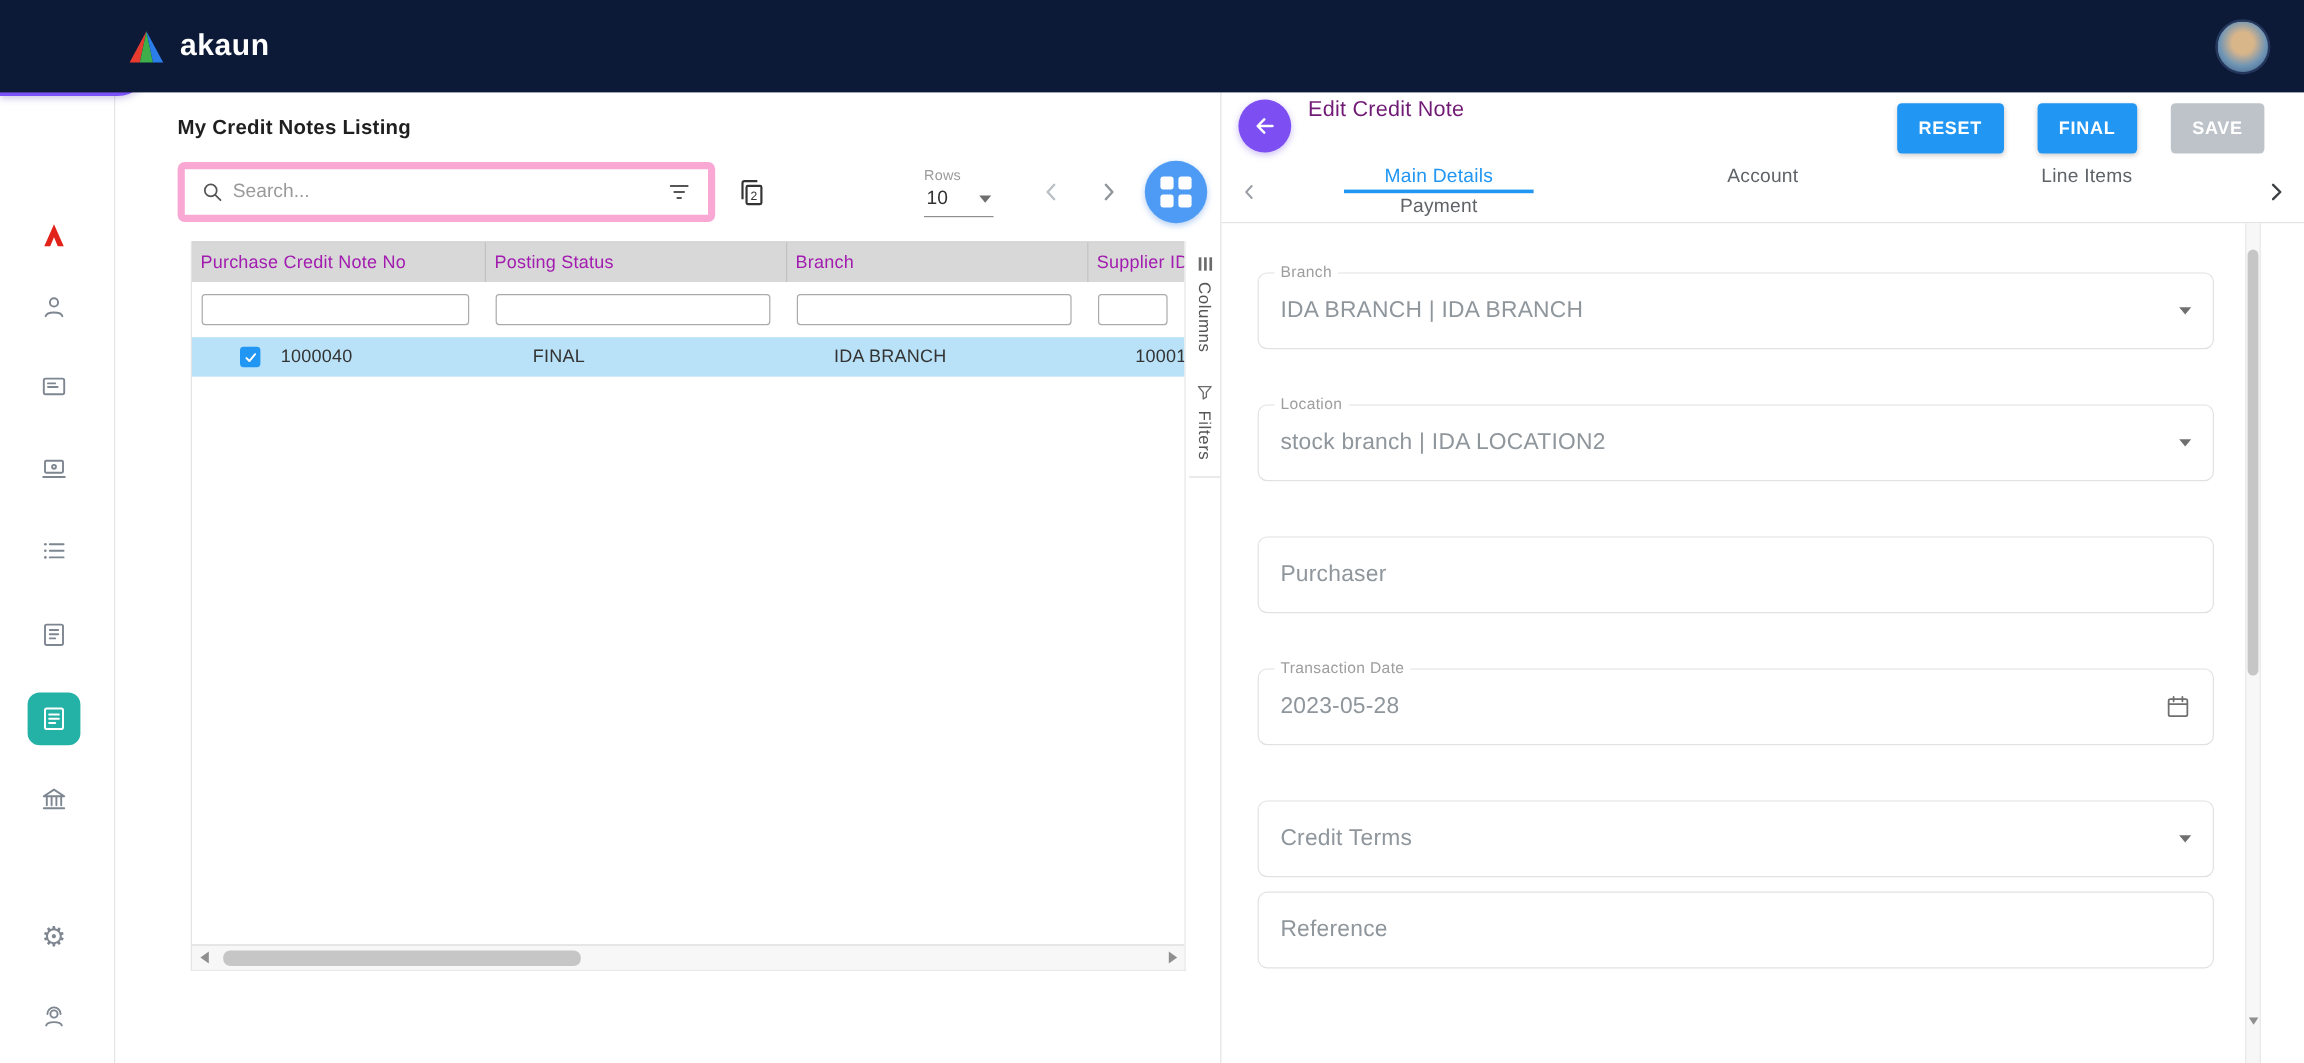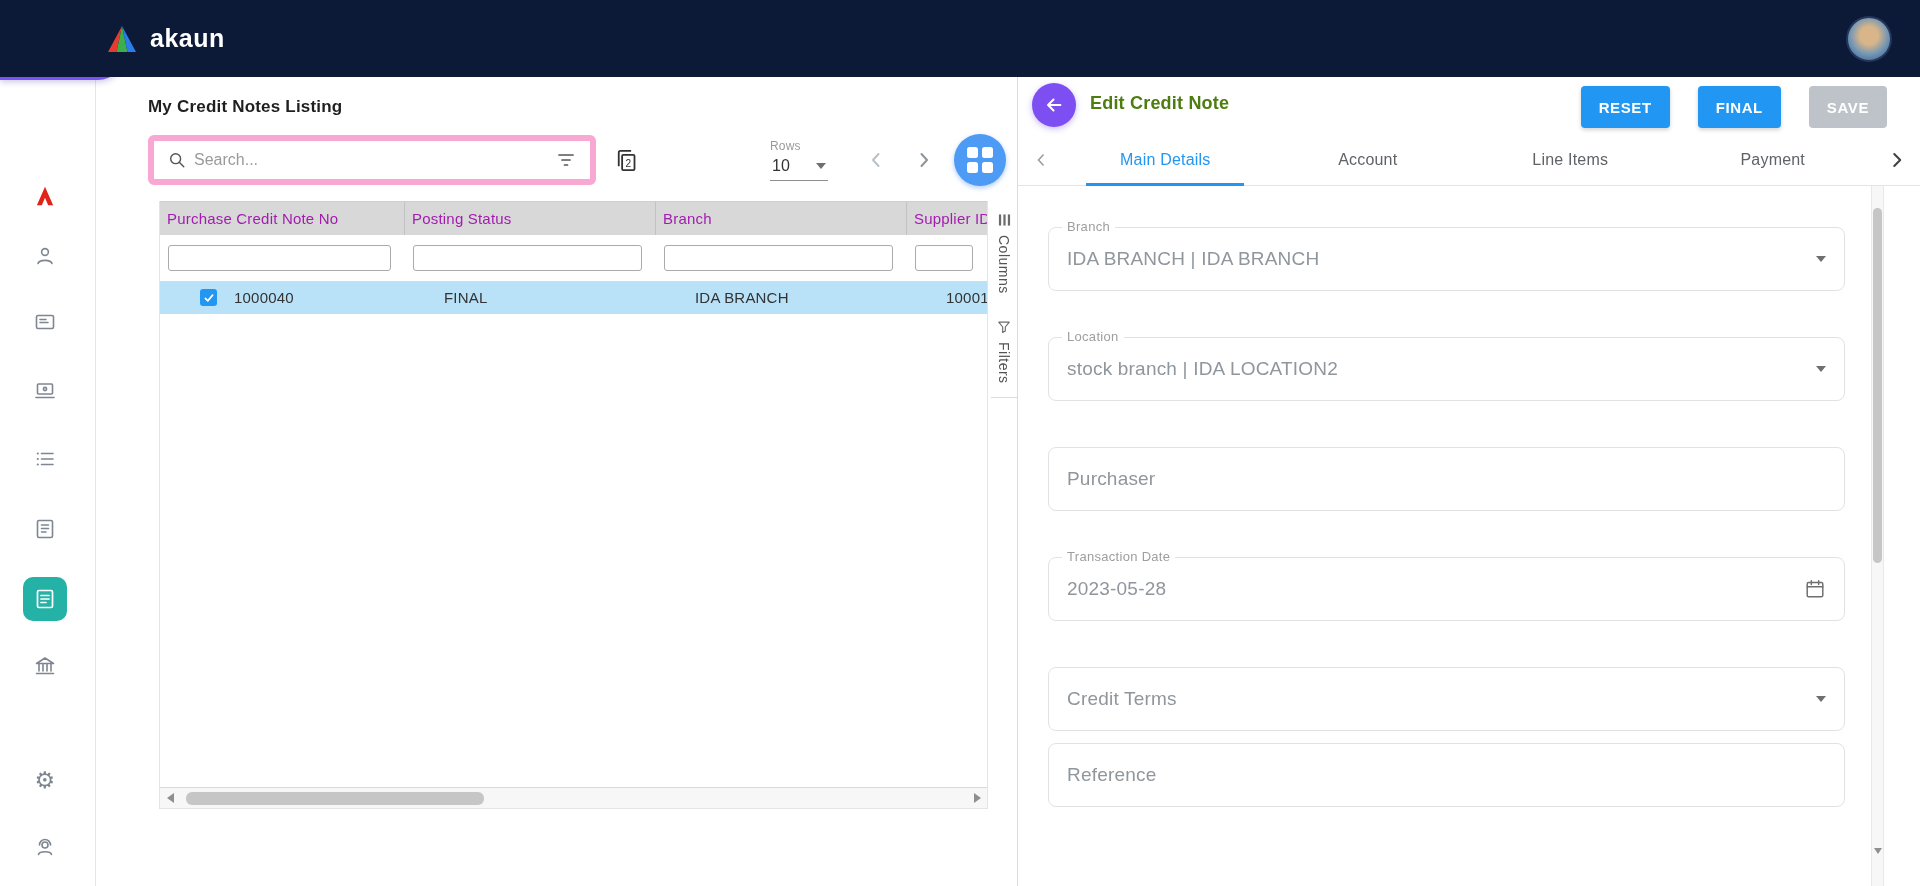--- a/index.html
+++ b/index.html
@@ -87,31 +87,31 @@
   .strip-tool + .strip-tool { border-top:none; }
   .strip { border-bottom:1px solid #dcdcdc; }
   .vtext { writing-mode:vertical-rl; font-size:14px; color:#555; letter-spacing:.5px; }
 
   
   .editor { position:absolute; top:77px; left:1018px; width:902px; height:809px; background:#fff; }
   .ed-head { position:relative; height:58px; }
   .back-btn { position:absolute; left:14px; top:6px; width:44px; height:44px; border-radius:50%; border:none;
               background:#7d4ff2; display:flex; align-items:center; justify-content:center; cursor:pointer;
               box-shadow:0 2px 6px rgba(100,60,220,.35); }
-  .ed-title { position:absolute; left:72px; top:16px; font-size:18px; color:#4d7c0f; font-weight:700; }
+  .ed-title { position:absolute; left:72px; top:4px; font-size:18px; color:#701a75; font-weight:400; }
   .ed-actions { position:absolute; right:33px; top:9px; display:flex; gap:28px; }
   .btn { height:42px; padding:0 18px; border:none; border-radius:4px; background:#2196f3; color:#fff;
          font-size:15px; font-weight:600; letter-spacing:.6px; cursor:pointer;
          font-family:"Liberation Sans","DejaVu Sans",sans-serif; box-shadow:0 2px 4px rgba(0,0,0,.18); }
   .btn.disabled { background:#bdc3c9; cursor:default; box-shadow:none; }
 
   .tabs-row { position:absolute; top:58px; left:0; width:902px; height:51px; display:flex; align-items:stretch;
               border-bottom:1px solid #e4e4e4; }
   .tab-scroll { width:46px; display:flex; align-items:center; justify-content:center; cursor:pointer; }
-  .tabs { flex:1; display:grid; grid-template-columns:repeat(4,1fr); }
+  .tabs { flex:1; display:grid; grid-template-columns:repeat(3,1fr); }
   .tab { position:relative; display:flex; align-items:center; justify-content:center; font-size:16px;
          color:#5f6368; cursor:pointer; white-space:nowrap; }
   .tab.active { color:#2196f3; font-weight:500; }
   .tab.active::after { content:""; position:absolute; bottom:-1px; left:50%; transform:translateX(-50%);
                        width:158px; height:3px; background:#2196f3; }
 
   .form { position:absolute; top:109px; left:0; width:902px; height:700px; padding:41px 75px 0 30px; overflow:hidden; }
   .field { position:relative; height:64px; border:1px solid #e2e2e2; border-radius:8px; display:flex;
            align-items:center; padding:0 18px; margin-bottom:46px; background:#fff; cursor:text; }
   .field .flabel { position:absolute; top:-9px; left:13px; background:#fff; padding:0 5px; font-size:13px;

